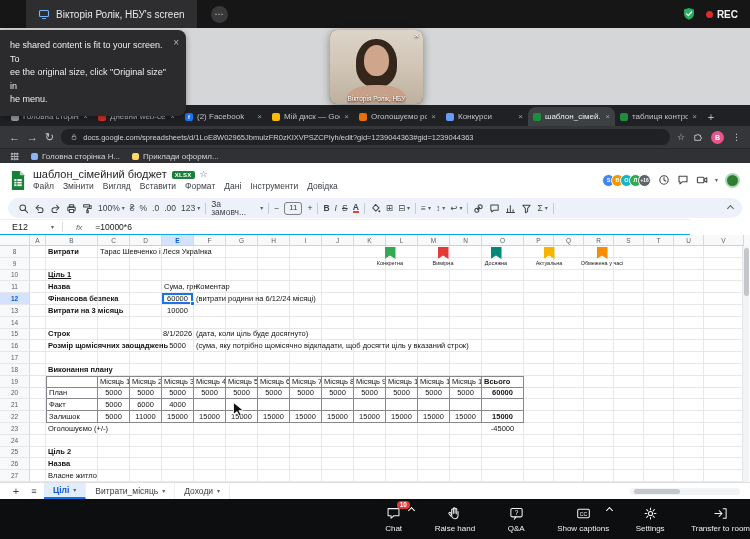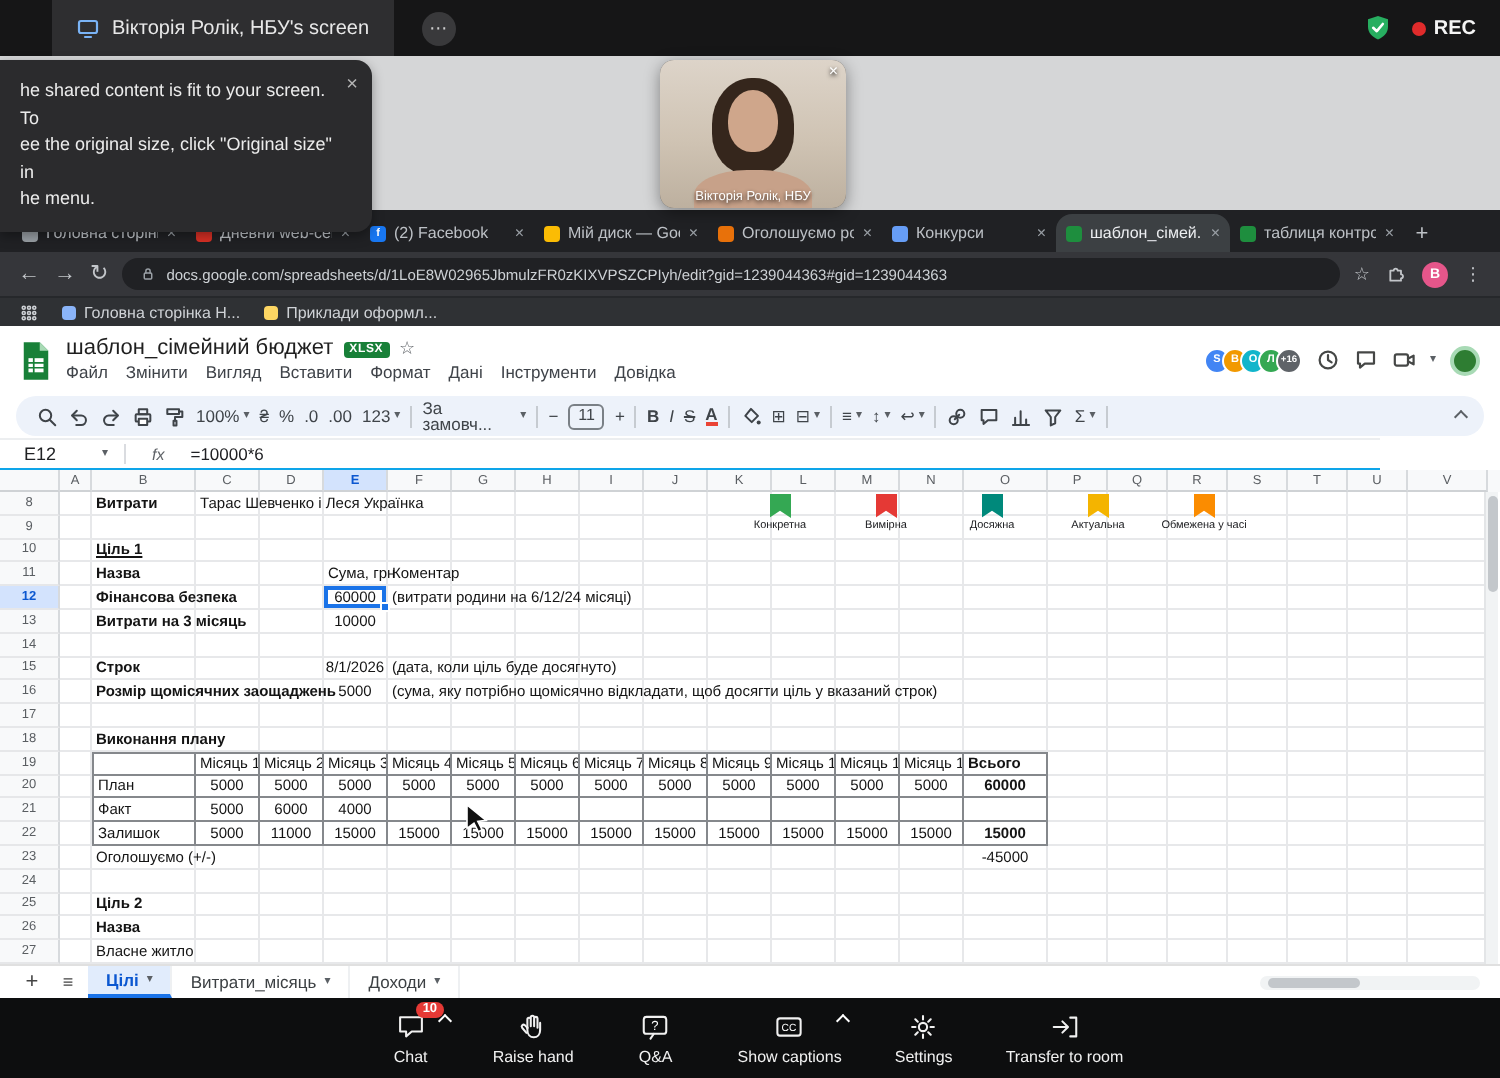--- a/index.html
+++ b/index.html
@@ -118,21 +118,21 @@
 
   
   #tabbar{left:0;top:482px;width:750px;height:17px;background:#fff;border-top:1px solid #e0e0e0;display:flex;align-items:center;gap:2px;padding-left:8px;font-size:8.5px;color:#3c4043}
   .tbtn{width:16px;display:flex;justify-content:center;color:#444;font-size:11px;line-height:1}
   .stab{height:100%;display:flex;align-items:center;gap:4px;padding:0 9px;border-right:1px solid #eef0f2}
   .stab.active{background:#e1ecfc;color:#0b57d0;font-weight:700;border-bottom:2px solid #1a73e8}
   .hscroll{position:absolute;right:10px;top:5px;width:110px;height:7px;background:#f1f3f4;border-radius:4px}
   .hthumb{position:absolute;left:4px;top:1px;width:46px;height:5px;background:#c3c7cb;border-radius:3px}
 
   
-  #meetbar{left:0;top:499px;width:750px;height:40px;background:#0d0e0f;display:flex;align-items:center;justify-content:center;gap:24px;color:#fff}
+  #meetbar{left:0;top:499px;width:750px;height:40px;background:#0d0e0f;display:flex;align-items:center;justify-content:flex-end;gap:24px;color:#fff}
   .mi{position:relative;display:flex;flex-direction:column;align-items:center;gap:3px;font-size:8px;color:#f1f1f1;min-width:34px}
   .mi .icon svg{width:15px;height:15px}
   .badge{position:absolute;top:-5px;left:calc(50% + 3px);background:#e53935;color:#fff;font-size:6.5px;font-weight:700;border-radius:7px;padding:1px 3px;line-height:1;z-index:2}
   .mi .chev{position:absolute;top:2px;right:-3px;width:5px;height:5px;border-left:1.2px solid #fff;border-top:1.2px solid #fff;transform:rotate(45deg)}
 
   #cursor{left:233px;top:402px;z-index:9}
 </style>
 </head>
 <body>
 

